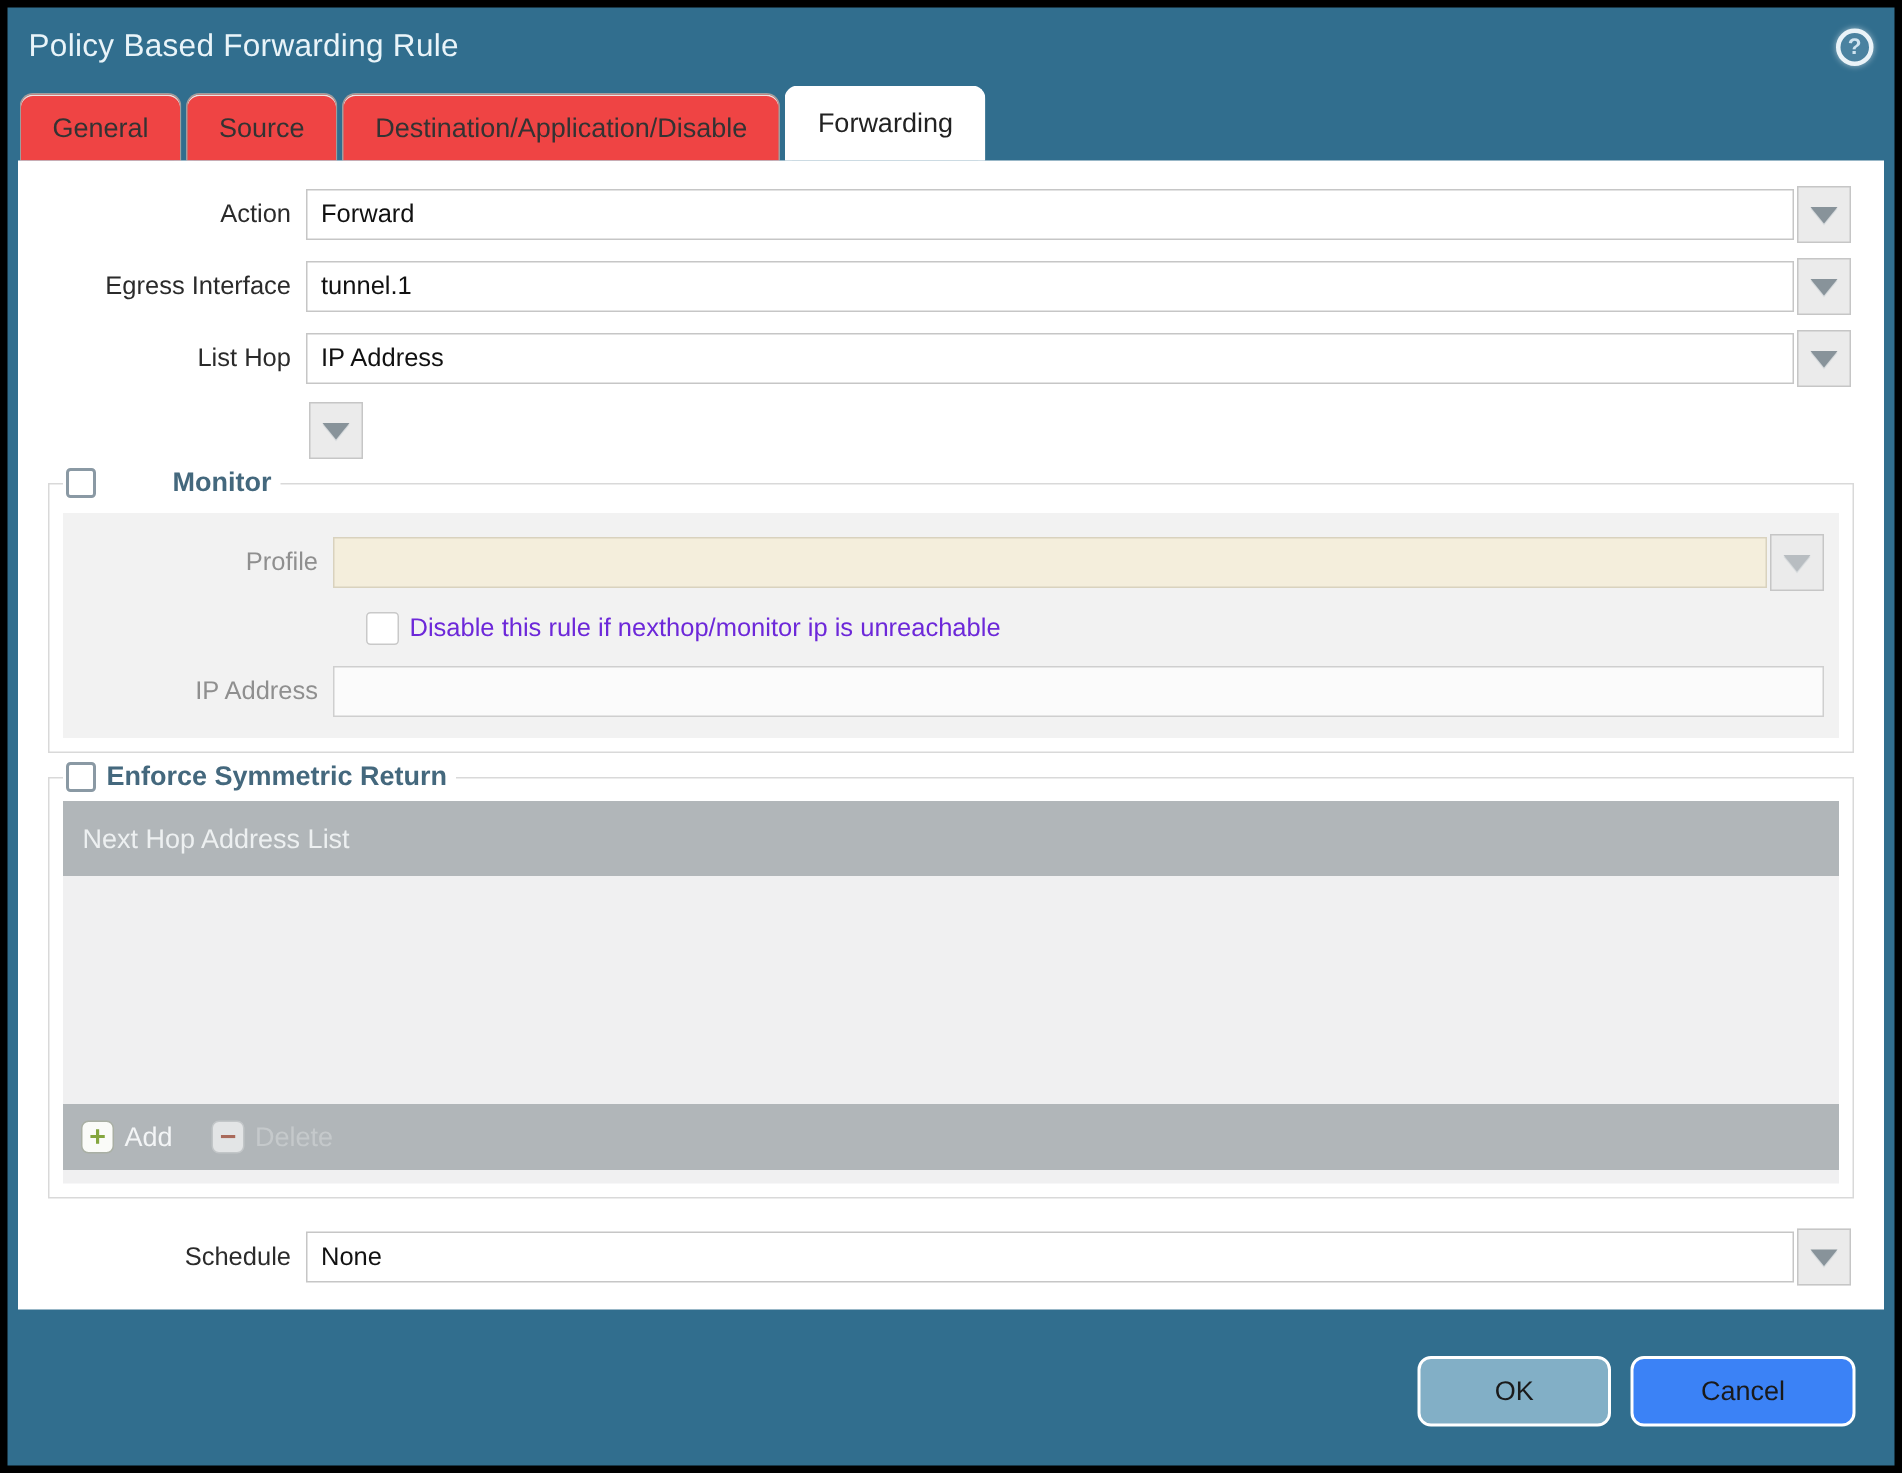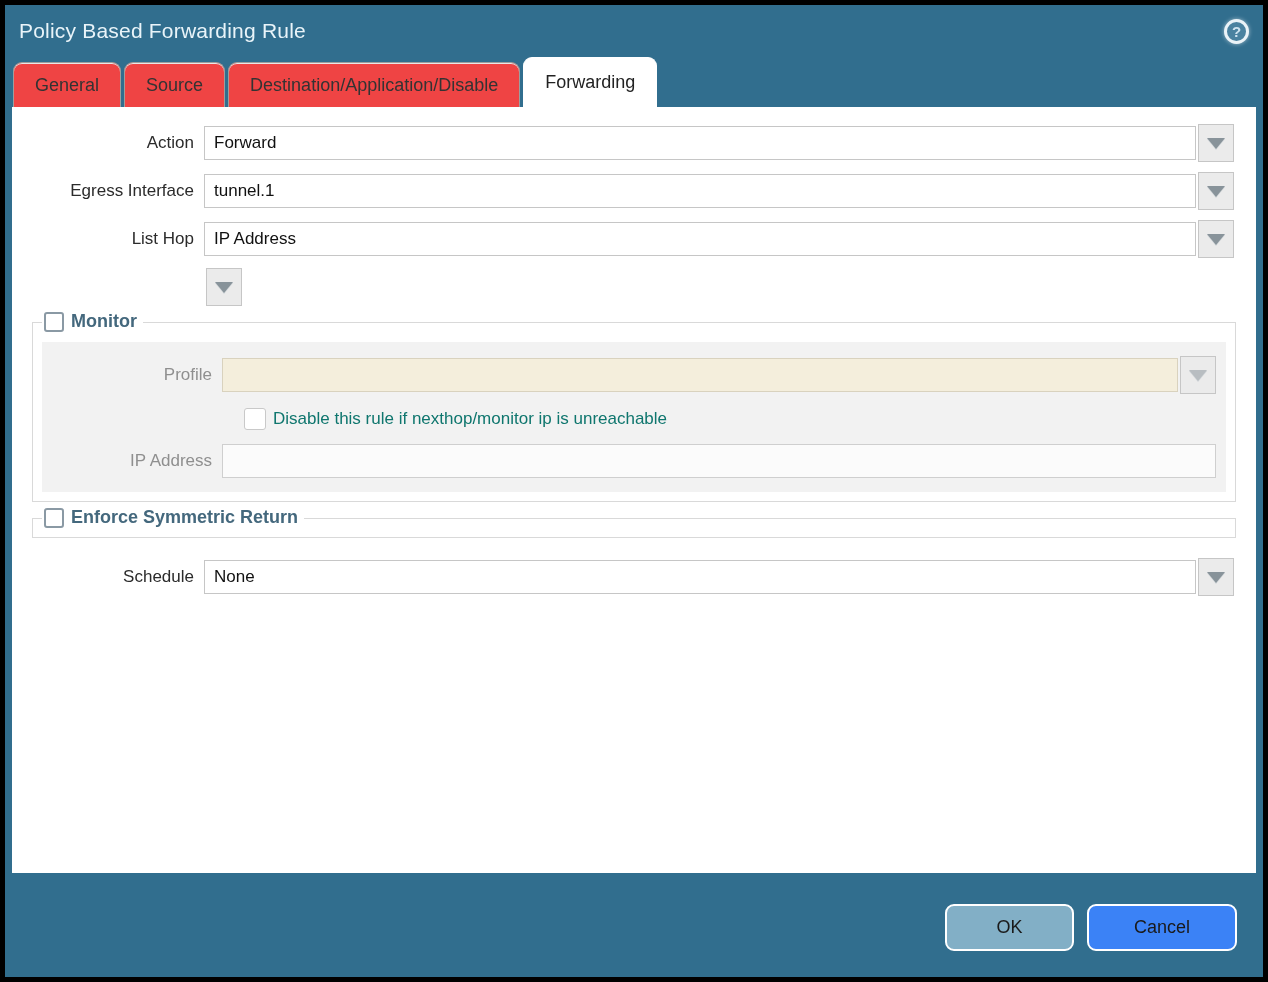--- a/index.html
+++ b/index.html
@@ -147,21 +147,21 @@
     border-color: #D9D2BE;
   }
   .field.ghost {
     background: #FBFBFB;
     border-color: #CFCFCF;
   }
   .chk-row {
     display: flex; align-items: center;
     margin: 14px 0 14px 192px;
     font-size: 17px;
-    color: #0f766e;
+    color: #6d28d9;
   }
   .chk-row .checkbox { width: 22px; height: 22px; border-width: 1px; }
   
   .nh-table { margin: 6px 0 0 0; }
   .nh-header {
     background: #B1B6B9;
     height: 50px;
     display: flex; align-items: center;
     padding-left: 13px;
     font-size: 18px;
@@ -270,21 +270,21 @@
     </div>
 
     <div class="form-row">
       <span class="spacer-label"></span>
       <div class="dd-btn">
           <span class="dd-arrow"></span>
         </div>
     </div>
 
     <div class="fs">
-      <div class="fs-legend" style="margin-top:-18px;background:#fff;width:fit-content;">
+      <div class="fs-legend" style="margin-top:-18px;background:#fff;width:fit-content;gap:44px;">
         <span class="checkbox"></span>
         <span>Monitor</span>
       </div>
       <div class="disabled-panel" style="margin-top:10px;">
         <div class="form-row" style="margin:0;">
           <span class="label">Profile</span>
           <div class="field beige"></div>
           <div class="dd-btn disabled">
               <span class="dd-arrow"></span>
             </div>
@@ -298,20 +298,35 @@
           <div class="field ghost"></div>
         </div>
       </div>
     </div>
 
     <div class="fs">
       <div class="fs-legend" style="margin-top:-18px;background:#fff;width:fit-content;">
         <span class="checkbox"></span>
         <span>Enforce Symmetric Return</span>
       </div>
+      <div class="nh-table">
+        <div class="nh-header">Next Hop Address List</div>
+        <div class="nh-body"></div>
+        <div class="nh-footer">
+          <div class="tbl-btn add">
+            <span class="mini-icon">+</span>
+            <span class="tbl-btn-label">Add</span>
+          </div>
+          <div class="tbl-btn delete">
+            <span class="mini-icon">−</span>
+            <span class="tbl-btn-label">Delete</span>
+          </div>
+        </div>
+        <div class="nh-strip"></div>
+      </div>
     </div>
 
     <div class="form-row schedule-row">
       <span class="label">Schedule</span>
       <div class="field">None</div>
       <div class="dd-btn">
           <span class="dd-arrow"></span>
         </div>
     </div>
 

